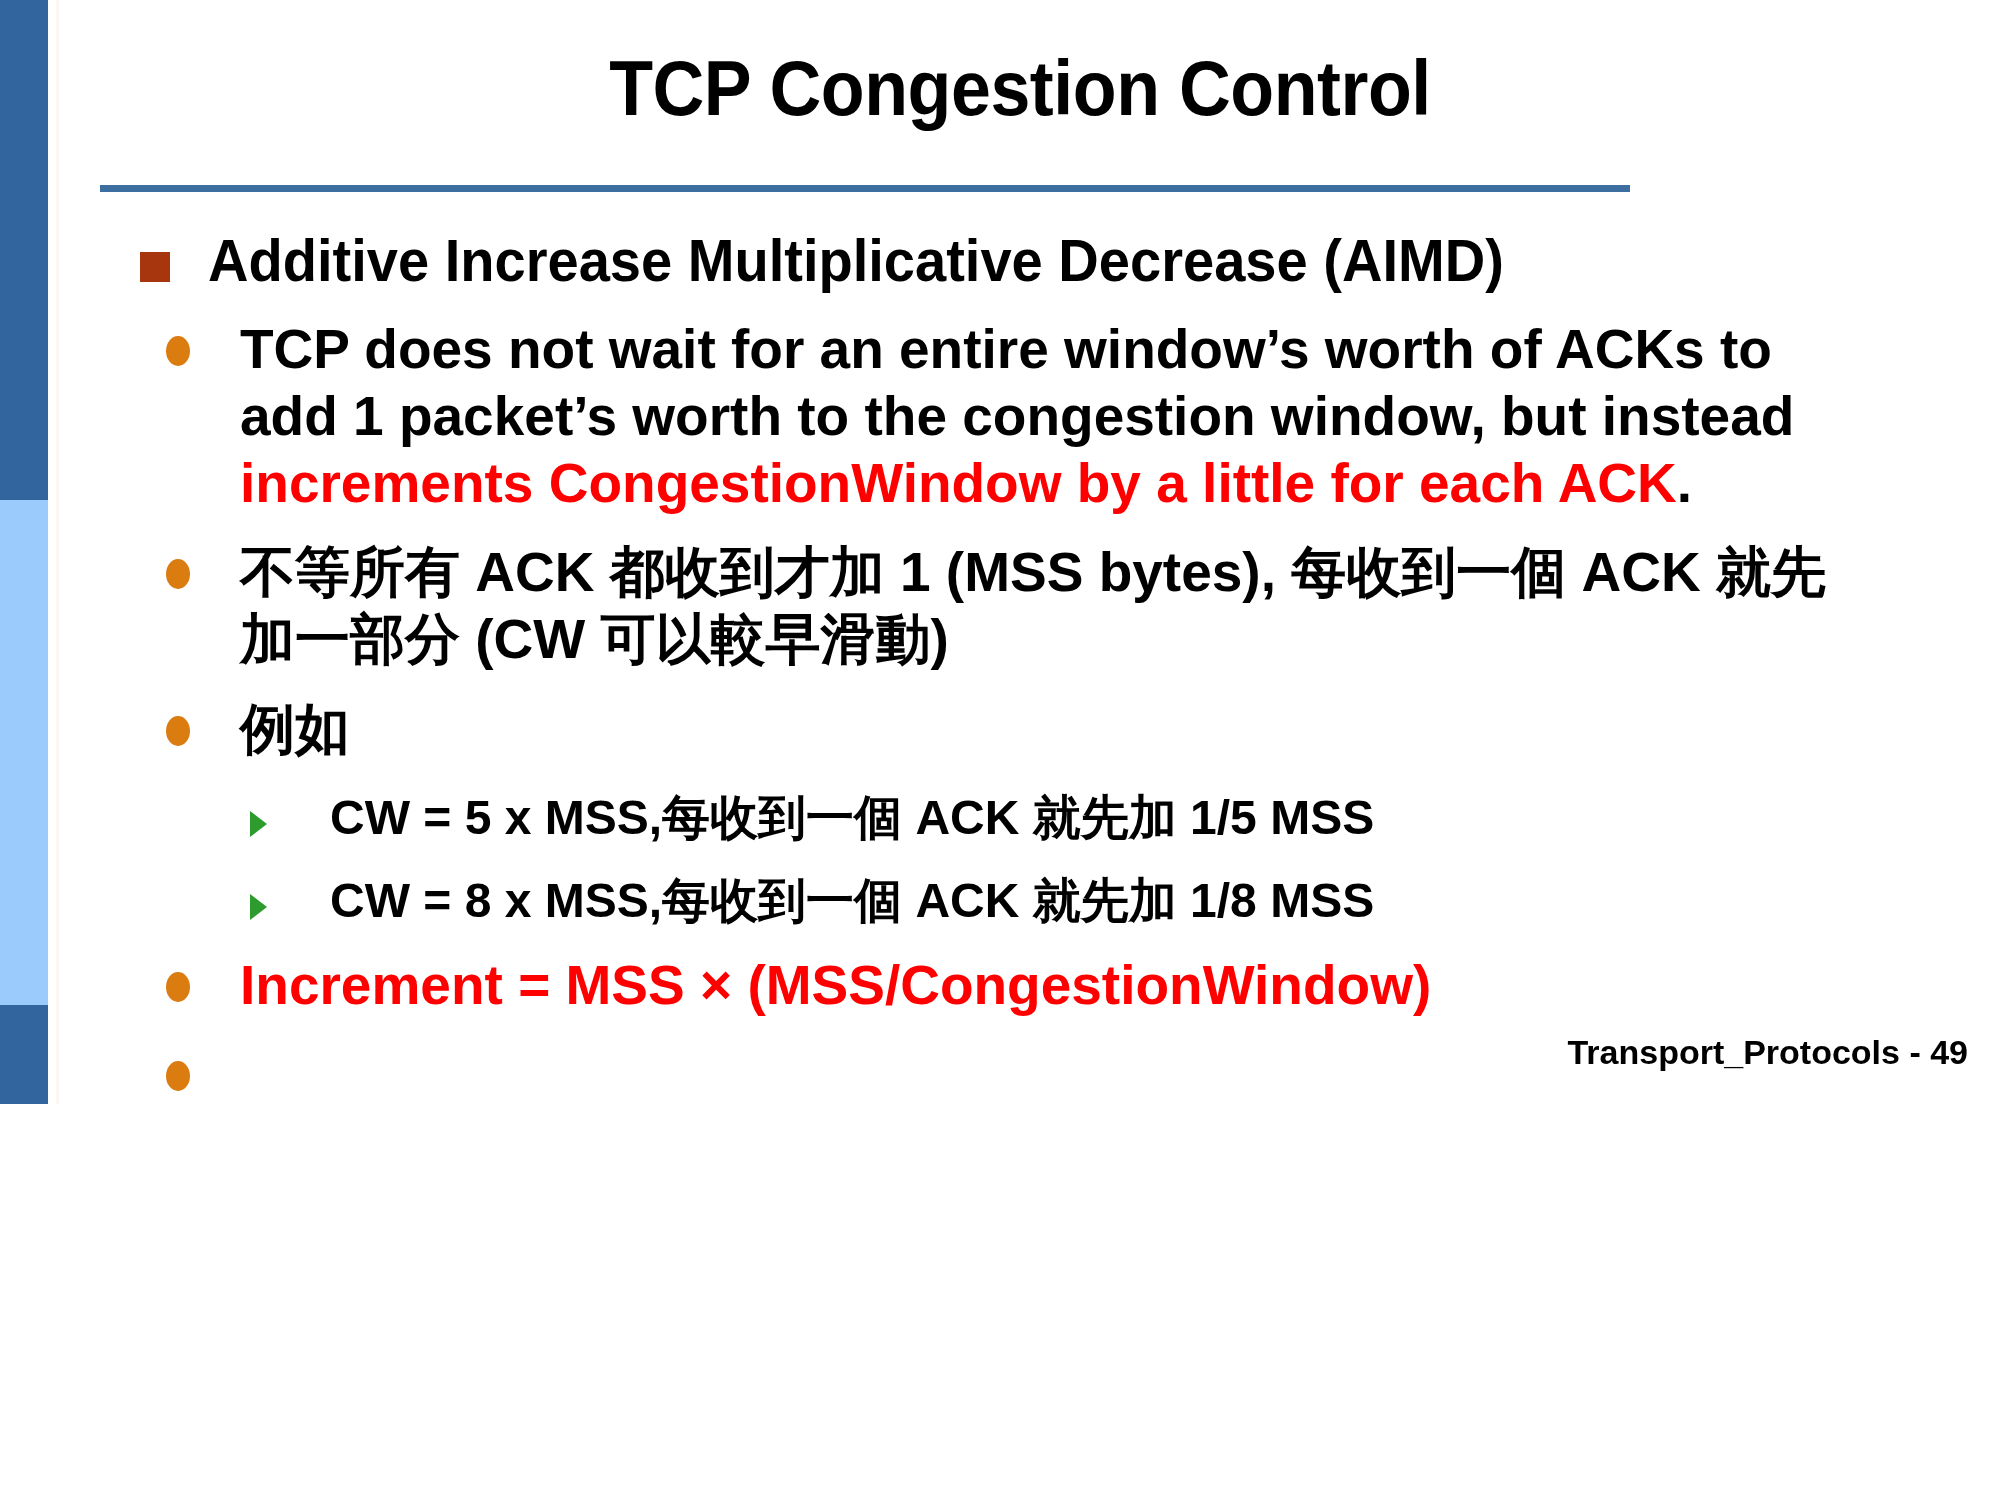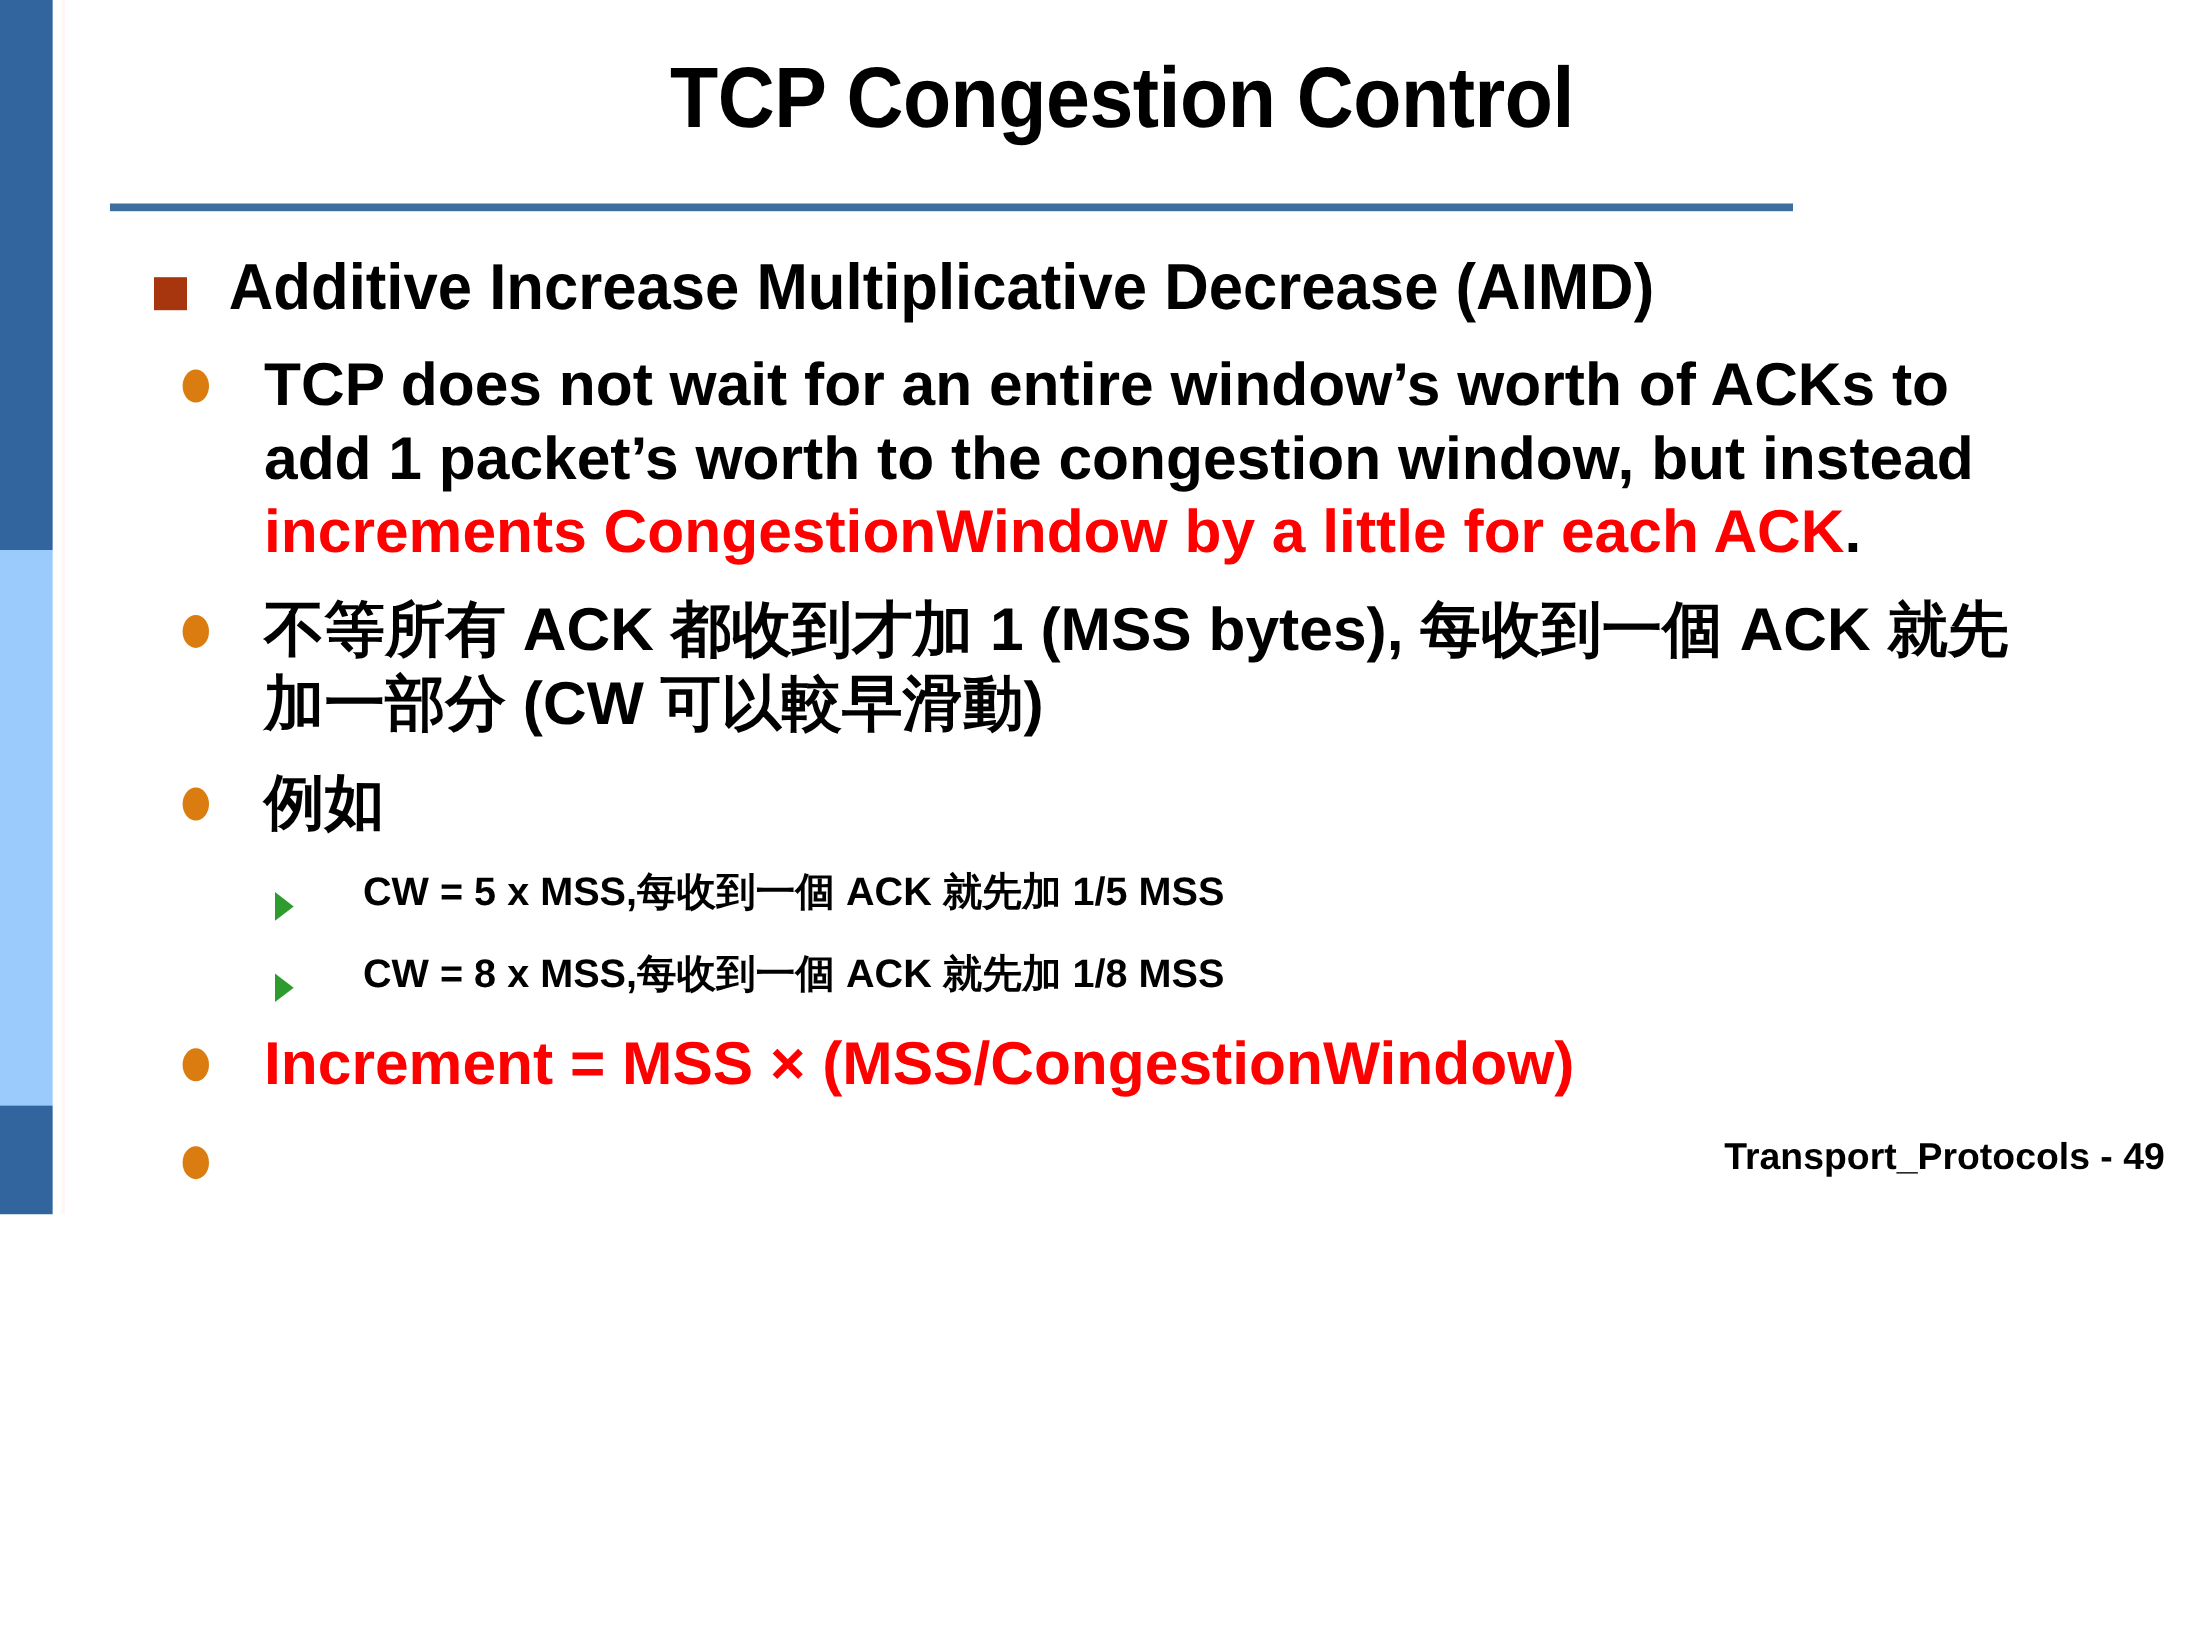--- a/index.html
+++ b/index.html
@@ -143,21 +143,21 @@
     font-family: "Liberation Sans Narrow", "Liberation Sans", sans-serif;
   }
   .lvl2 .txt.cjk {
     font-family: "Liberation Sans Narrow", "Liberation Sans", "DejaVu Sans", sans-serif;
   }
 
   
   .lvl3 { margin-top: 26px; }
   .lvl3 .bullet { width: 80px; padding-top: 22px; padding-left: 110px; }
   .lvl3 .txt {
-    font-size: 36px;
+    font-size: 48px;
     font-weight: bold;
     line-height: 1.2;
     white-space: nowrap;
     font-family: "Liberation Sans Narrow", "Liberation Sans", "DejaVu Sans", sans-serif;
   }
 
   .red   { color: #FF0000; }
   .black { color: #000000; }
 
   

